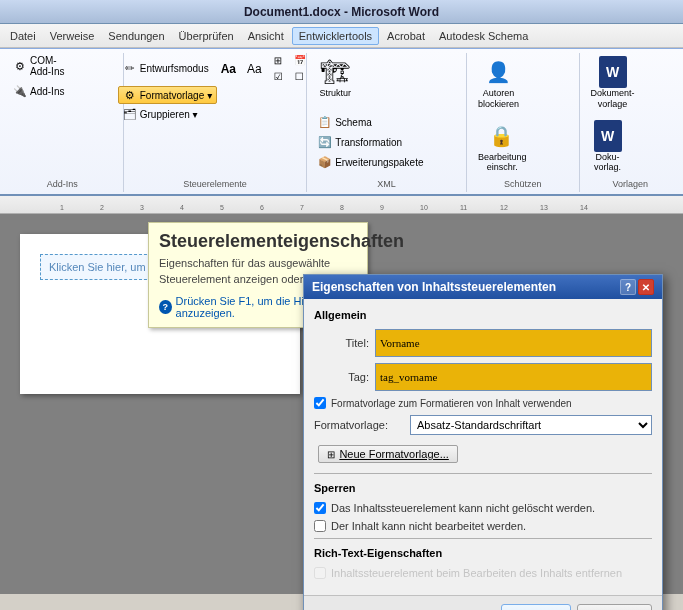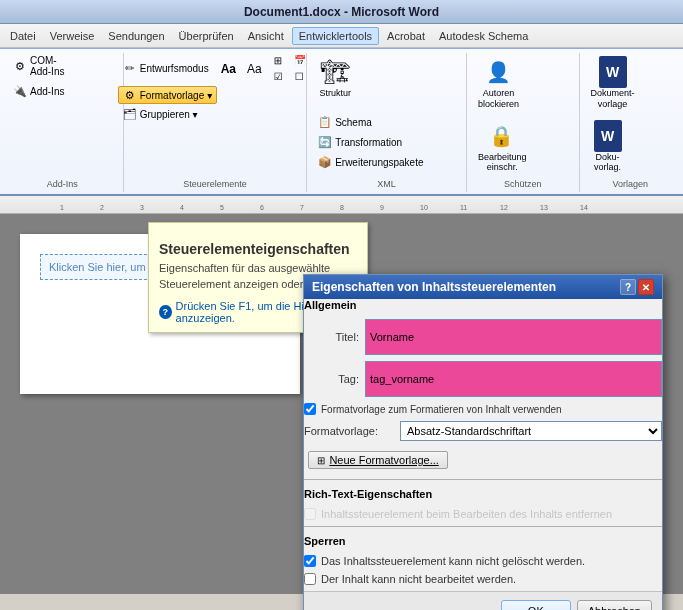--- a/index.html
+++ b/index.html
@@ -174,25 +174,24 @@
       background: #ffffe1;
       border: 1px solid #c8c898;
       padding: 8px 10px;
       z-index: 50;
       box-shadow: 2px 2px 4px rgba(0,0,0,0.3);
       max-width: 220px;
       top: 142px;
       left: 148px;
     }
     .tooltip-title {
-      font-size: 14px;
+      font-size: 18px;
       font-weight: bold;
       color: #333;
       margin-bottom: 4px;
-      margin-top: 10px;
     }
     .tooltip-desc {
       font-size: 11px;
       color: #444;
       line-height: 1.4;
     }
     .tooltip-help {
       display: flex;
       align-items: center;
       margin-top: 8px;
@@ -256,20 +255,21 @@
       background: rgba(255,255,255,0.2);
       border: 1px solid rgba(255,255,255,0.3);
       color: white;
     }
     .dialog-title-btn.close-btn {
       background: #d04030;
       border-color: #c03020;
     }
 
     .dialog-body {
+      padding: 10px;
     }
 
     .dialog-section-title {
       font-weight: bold;
       margin-bottom: 8px;
       font-size: 11px;
     }
 
     .form-row {
       display: flex;
@@ -278,26 +278,27 @@
       gap: 6px;
     }
     .form-label {
       width: 55px;
       font-size: 11px;
       color: #333;
       text-align: right;
     }
     .form-input {
       flex: 1;
-      height: 36px;
+      height: 28px;
       border: 1px solid #7090b8;
       padding: 1px 4px;
       font-size: 11px;
-      background: #ec4899;
+      background: #eab308;
       outline: none;
+      font-family: Liberation Serif, serif;
     }
 
     .checkbox-row {
       display: flex;
       align-items: center;
       gap: 5px;
       margin-bottom: 6px;
       font-size: 11px;
       color: #333;
     }
@@ -585,39 +586,39 @@
       </div>
 
       <div style="display:flex; justify-content:flex-start; margin-bottom:6px;">
         <button class="new-style-btn">
           <span style="font-size:10px;">⊞</span>
           <span class="underline">Neue Formatvorlage...</span>
         </button>
       </div>
 
       <div class="dialog-section">
+        <div class="dialog-section-title">Sperren</div>
+        <div class="checkbox-row">
+          <input type="checkbox" checked="" style="">
+          <label>Das Inhaltssteuerelement kann nicht gelöscht werden.</label>
+        </div>
+        <div class="checkbox-row">
+          <input type="checkbox" style="">
+          <label>Der Inhalt kann nicht bearbeitet werden.</label>
+        </div>
+      </div>
+
+      <div class="dialog-section">
         <div class="dialog-section-title">Rich-Text-Eigenschaften</div>
         <div class="checkbox-row checkbox-disabled">
           <input type="checkbox" disabled="" style="">
           <label style="color:#999;">Inhaltssteuerelement beim Bearbeiten des Inhalts entfernen</label>
         </div>
       </div>
 
-      <div class="dialog-section">
-        <div class="dialog-section-title">Sperren</div>
-        <div class="checkbox-row">
-          <input type="checkbox" checked="" style="">
-          <label>Das Inhaltssteuerelement kann nicht gelöscht werden.</label>
-        </div>
-        <div class="checkbox-row">
-          <input type="checkbox" style="">
-          <label>Der Inhalt kann nicht bearbeitet werden.</label>
-        </div>
-      </div>
-
     </div>
 
     <div class="dialog-footer">
       <button class="dialog-btn ok-btn">OK</button>
       <button class="dialog-btn">Abbrechen</button>
     </div>
   </div>
 
 </div>
 

